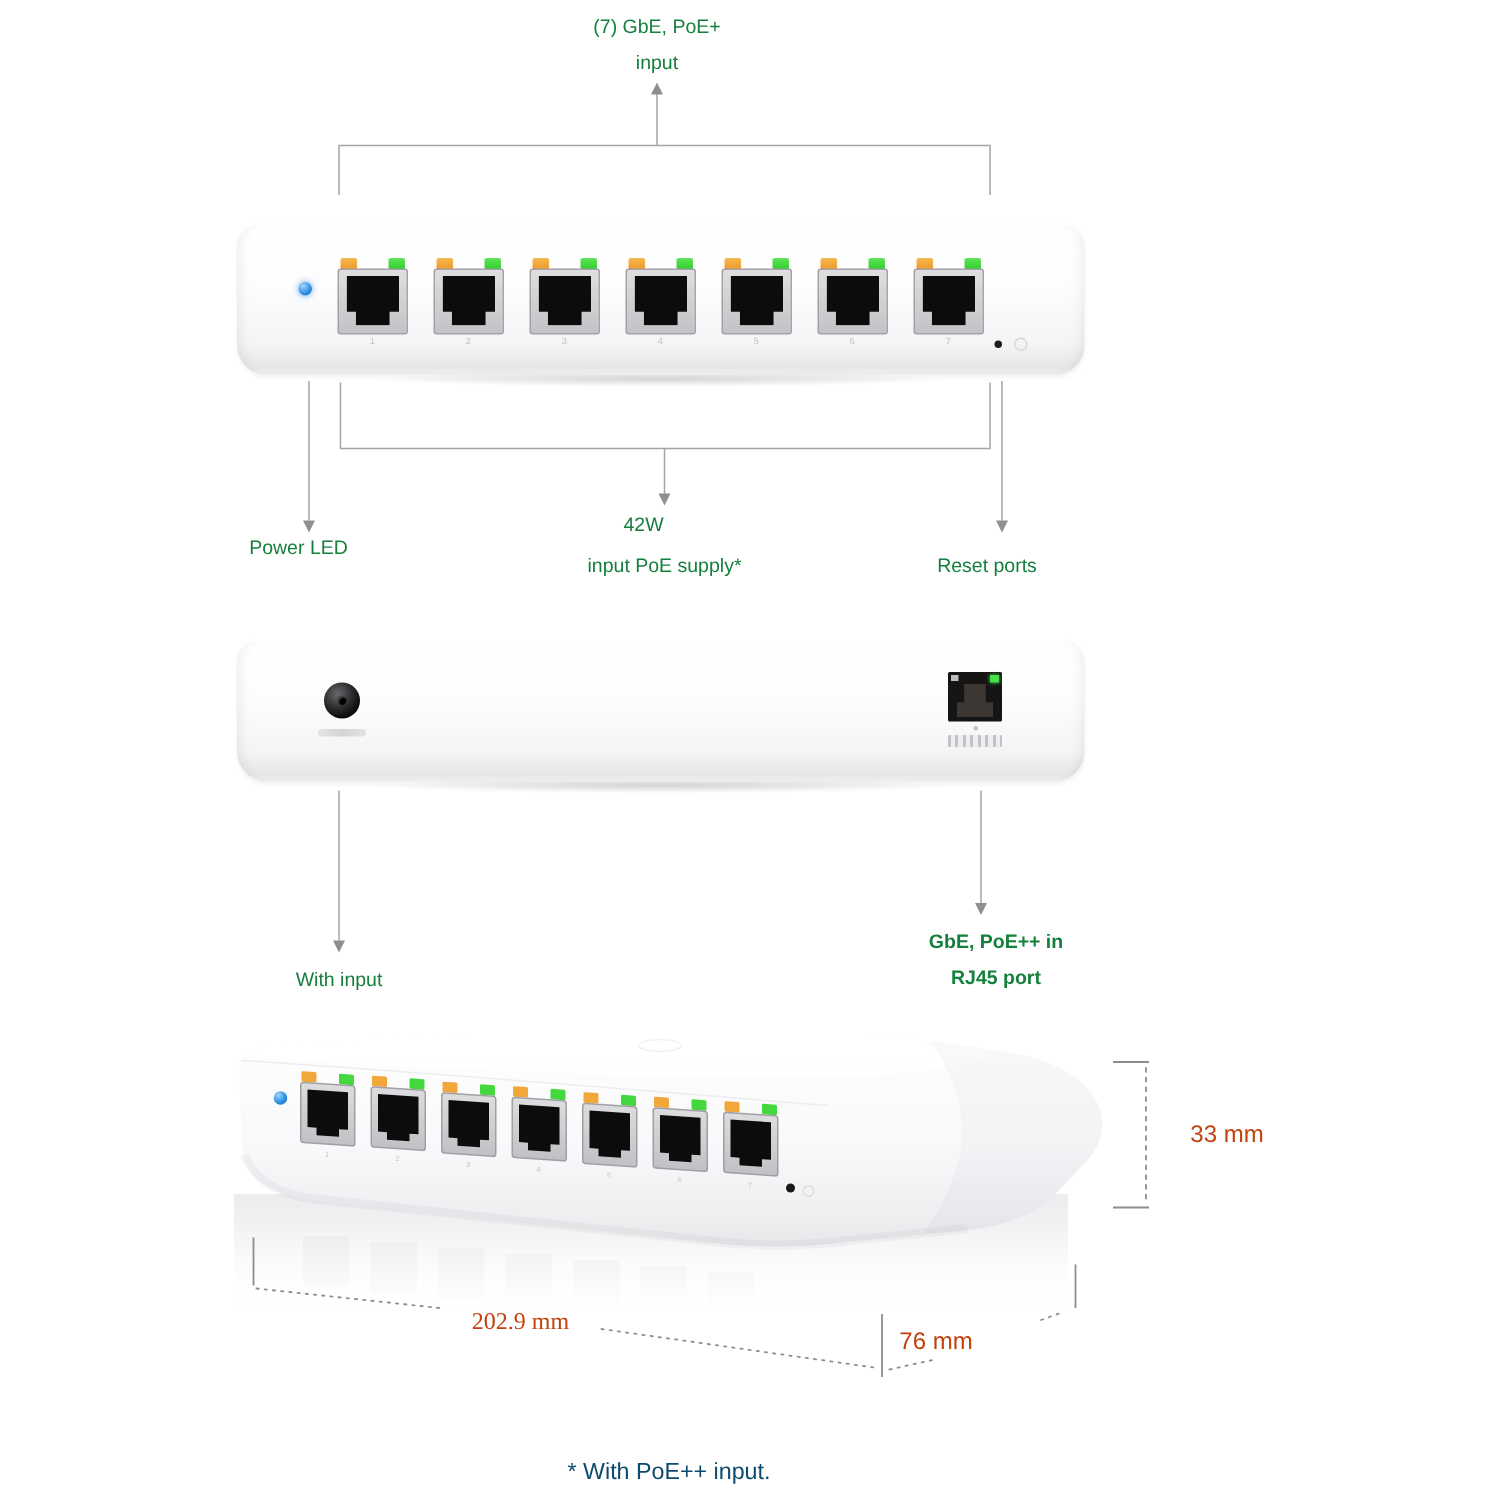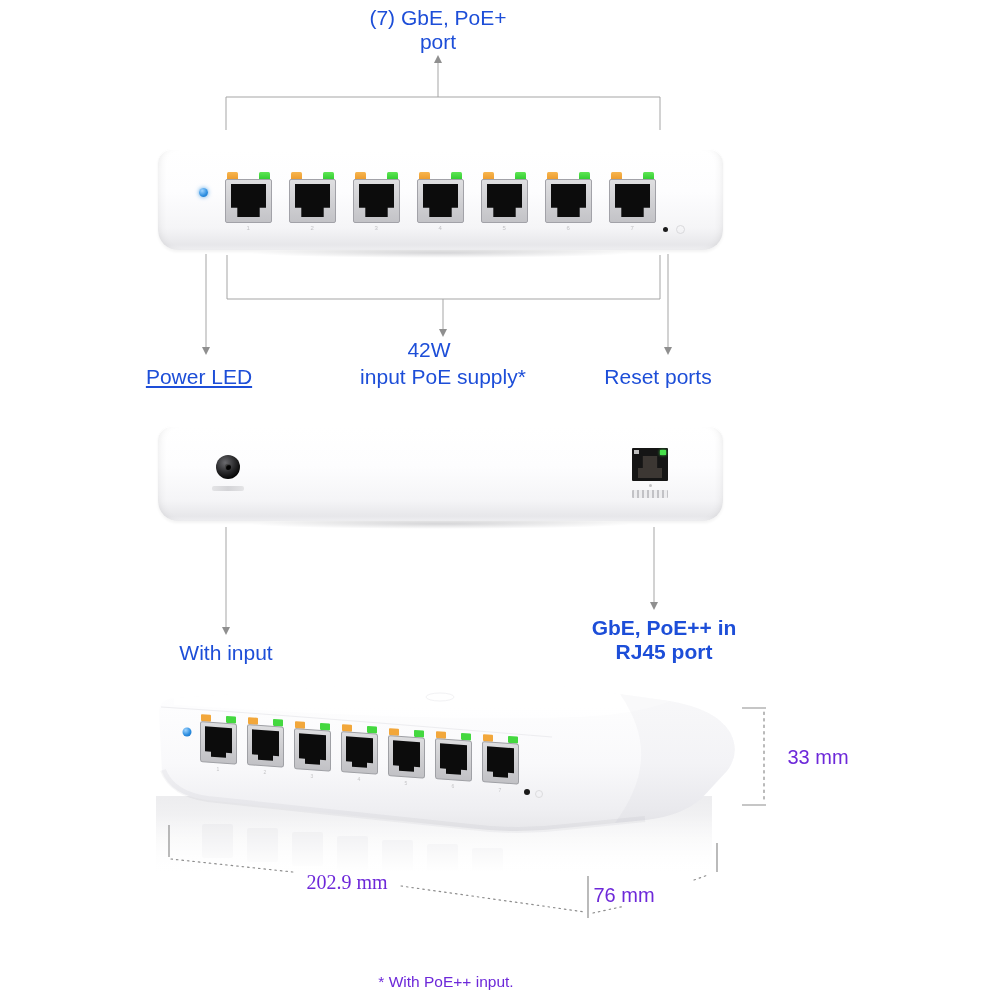--- a/index.html
+++ b/index.html
@@ -1,25 +1,25 @@
 <!DOCTYPE html>
 <html><head>
 <meta charset="utf-8">
 <style>
   html,body{margin:0;padding:0;}
   body{
     width:1000px;height:1000px;position:relative;background:#ffffff;
     font-family:"Liberation Sans", sans-serif;overflow:hidden;
   }
   .label{
-    position:absolute;color:#1d4ed8;font-size:21px;line-height:24px;
+    position:absolute;color:#15803d;font-size:13px;line-height:24px;
     text-align:center;transform:translateX(-50%);white-space:nowrap;z-index:4;
   }
-  .label.dim{font-size:20px;color:#6d28d9;}
-  .label.note{color:#6d28d9;font-size:15.5px;}
+  .label.dim{font-size:16px;color:#c2410c;}
+  .label.note{color:#0c4a6e;font-size:15.5px;}
   
   .device{
     position:absolute;left:158px;width:565px;z-index:1;
     background:linear-gradient(180deg,#ffffff 0%,#fdfdfe 42%,#f5f5f7 78%,#e7e7ea 95%,#efeff1 100%);
     border-radius:14px 14px 20px 20px;
     box-shadow:inset 0 1px 0 #ffffff,
                inset 7px 0 10px -7px rgba(0,0,0,.10),
                inset -7px 0 10px -7px rgba(0,0,0,.10),
                0 2px 3px rgba(0,0,0,.05);
   }
@@ -83,21 +83,21 @@
   
   #annotation-svg{position:absolute;left:0;top:0;z-index:3;pointer-events:none;}
   #device3-svg{position:absolute;left:150px;top:670px;z-index:1;}
   .p3label{font-size:5px;fill:#c6c6c8;text-anchor:middle;font-family:"Liberation Sans",sans-serif;}
 </style>
 </head>
 <body>
 
 <div class="label" style="left:438px;top:6px;">
   <div>(7) GbE, PoE+</div>
-  <div>port</div>
+  <div>input</div>
 </div>
 
 <div class="device" id="device-front">
   <div class="power-led" style="left:41px;top:39px;"></div>
 
   <div class="port" style="left:67px;">
     <i class="led amber"></i>
       <i class="led green"></i>
     <div class="shield">
         <div class="jack"></div>
@@ -151,21 +151,21 @@
         <div class="jack"></div>
       </div>
     <span class="plabel">7</span>
   </div>
 
   <div class="reset-dot"></div>
   <div class="reset-glyph"></div>
 </div>
 <div class="device-shadow" style="left:168px;top:246px;width:545px;"></div>
 
-<div class="label" style="left:199px;top:365px;text-decoration:underline;">Power LED</div>
+<div class="label" style="left:199px;top:353px;">Power LED</div>
 <div class="label" style="left:429px;top:338px;">42W</div>
 <div class="label" style="left:443px;top:365px;">input PoE supply*</div>
 <div class="label" style="left:658px;top:365px;">Reset ports</div>
 
 <div class="device" id="device-back">
   <div class="dc-jack"></div>
   <div class="dc-smudge"></div>
   <div class="rj45-back">
     <span class="wled"></span>
     <span class="gled"></span>

